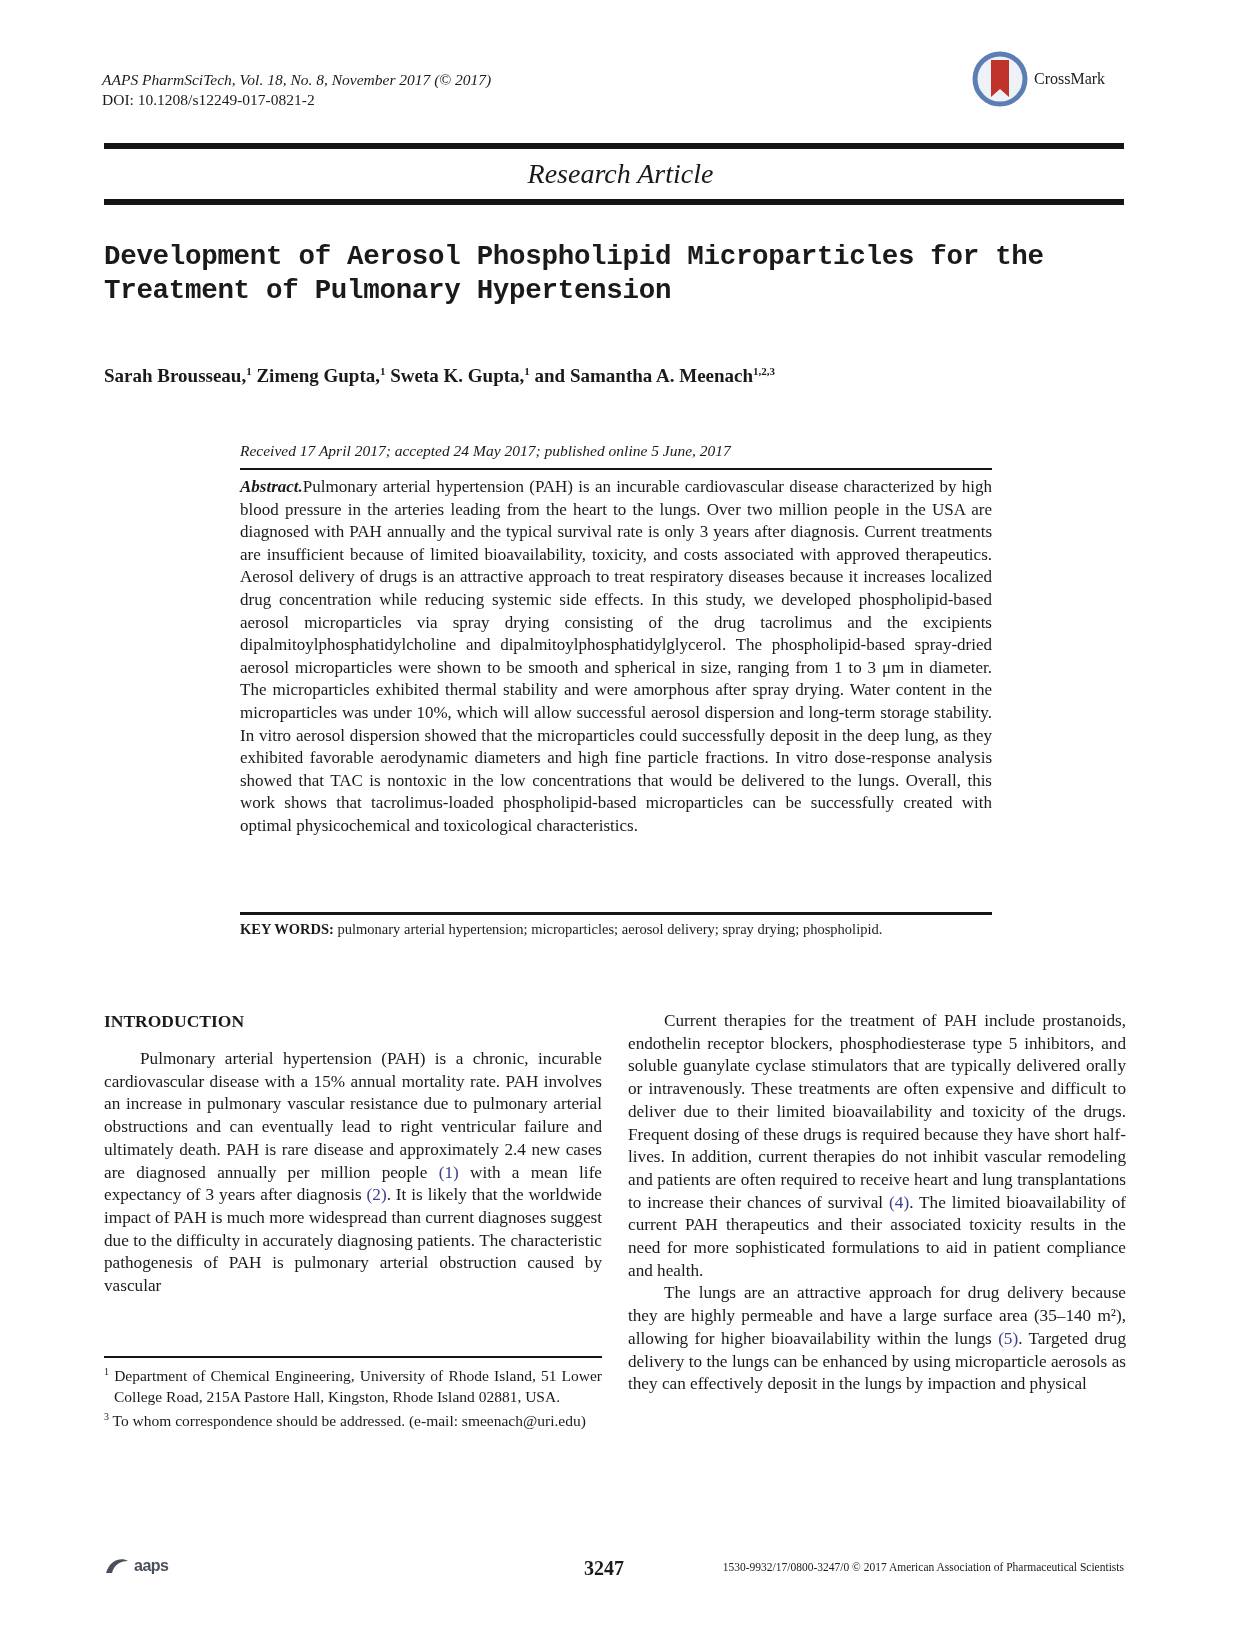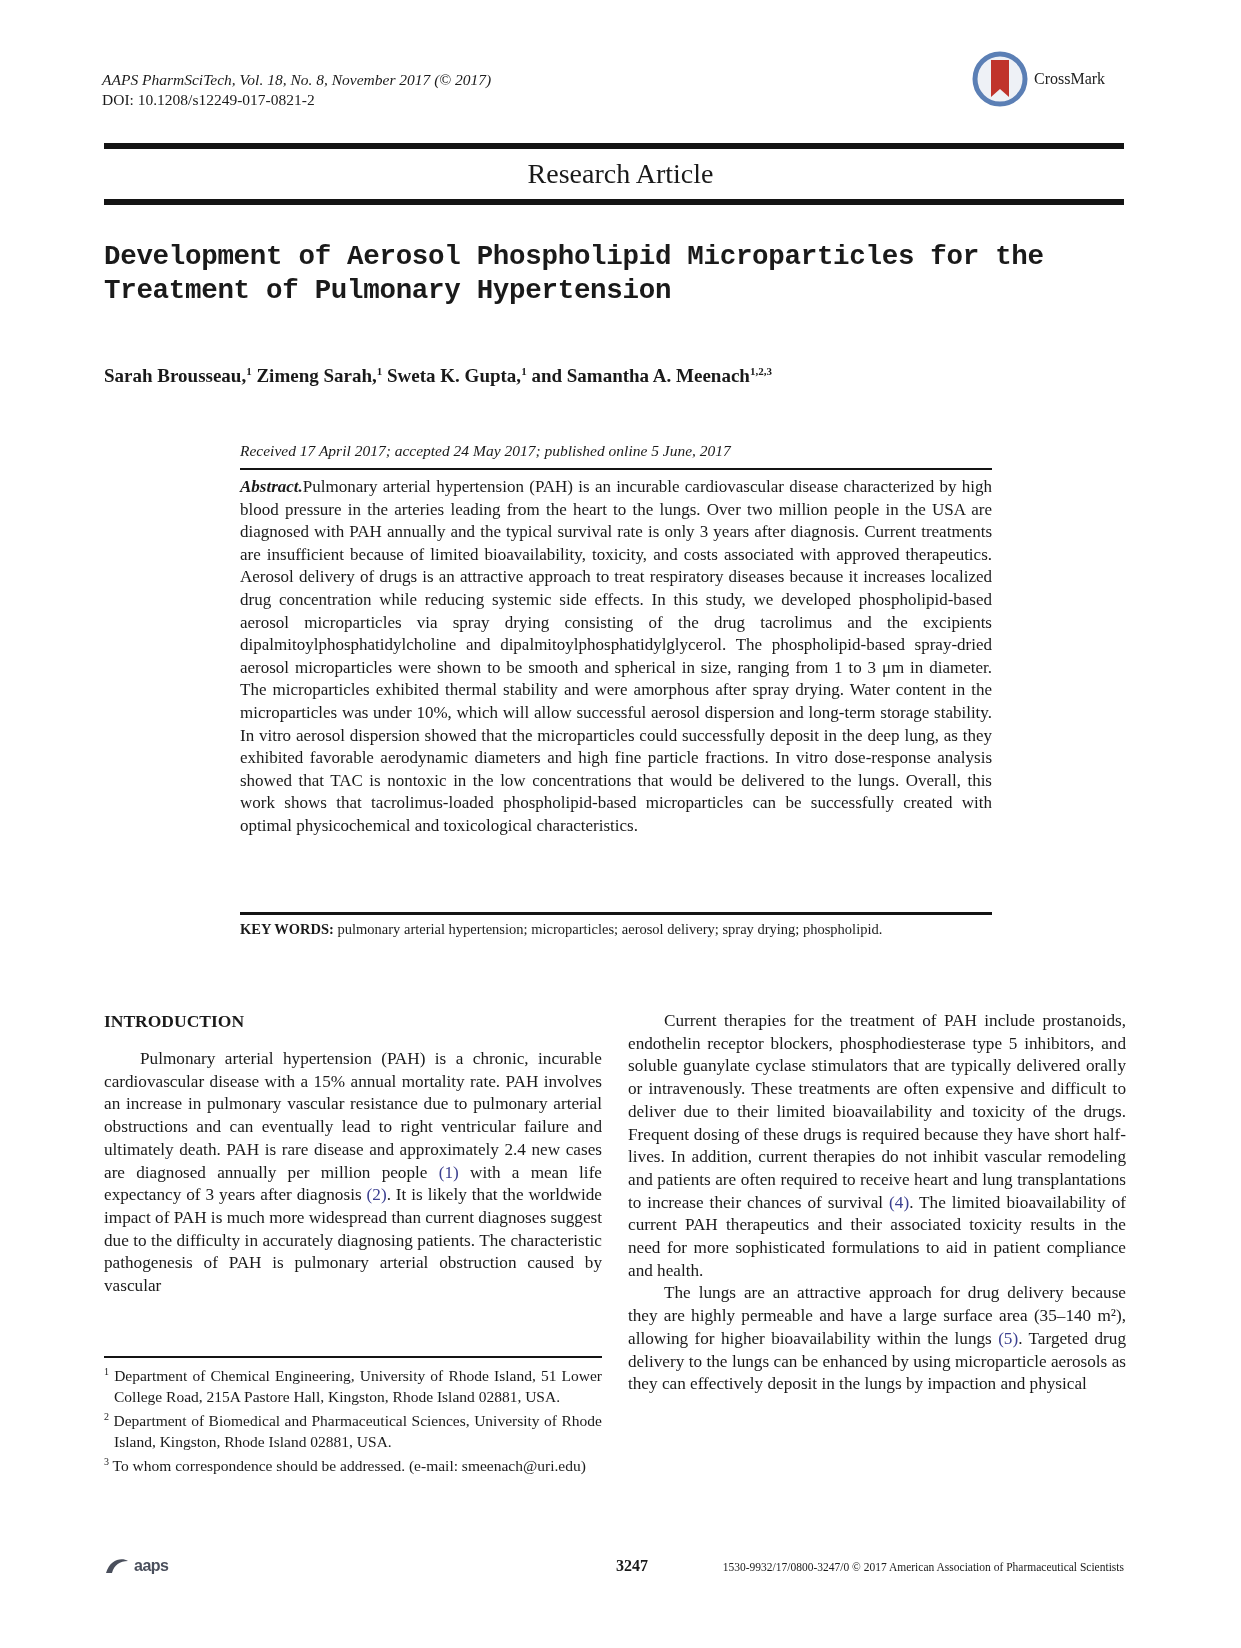--- a/index.html
+++ b/index.html
@@ -5,21 +5,21 @@
     html, body { margin: 0; padding: 0; background: #ffffff; }
     body { width: 1241px; height: 1648px; position: relative; overflow: hidden;
            font-family: "Liberation Serif", "DejaVu Serif", serif; color: #1a1a1a; }
     .abs { position: absolute; }
     .journal-line { left: 102px; top: 70px; font-size: 15.5px; font-style: italic; line-height: 19px; }
     .doi-line { left: 102px; top: 90px; font-size: 15.5px; line-height: 19px; }
     .crossmark { left: 972px; top: 48px; width: 160px; height: 62px; display: flex; align-items: center; }
     .crossmark-text { font-size: 16px; margin-left: 6px; color: #222; }
     .rule-thick { left: 104px; width: 1020px; height: 6px; background: #141414; }
     .article-type { left: 0; width: 1241px; top: 158px; text-align: center;
-                    font-size: 28px; }
+                    font-size: 28px; font-style: italic; }
     .title { left: 104px; top: 240px; width: 960px; font-family: Liberation Mono, monospace;
              font-weight: bold; font-size: 27.5px; line-height: 34px; letter-spacing: -0.3px; }
     .authors { left: 104px; top: 365px; font-weight: bold; font-size: 19px; }
     .authors sup { font-size: 11px; }
     .received { left: 240px; top: 442px; font-size: 15.5px; font-style: italic; }
     .rule-thin { left: 240px; width: 752px; height: 2px; background: #141414; }
     .abstract { left: 240px; top: 476px; width: 752px; font-size: 17px; line-height: 22.6px;
                 text-align: justify; }
     .abstract-label { font-weight: bold; font-style: italic; }
     .keywords { left: 240px; top: 920px; width: 752px; font-size: 14.5px; line-height: 18.5px; text-align: justify; }
@@ -32,21 +32,21 @@
     .para.noindent { text-indent: 0; }
     .ref { color: #3b3f8f; }
     .footnote-rule { left: 104px; top: 1356px; width: 498px; height: 2px; background: #141414; }
     .footnotes { left: 104px; top: 1362px; width: 498px; font-size: 15.5px; line-height: 20.5px; text-align: justify; }
     .footnote { margin: 0; padding-left: 10px; text-indent: -10px; }
     .footnote sup { font-size: 10px; }
     .footer { left: 104px; top: 1555px; width: 1020px; height: 30px; }
     .aaps-logo { position: absolute; left: 0; top: 0; display: flex; align-items: center; }
     .aaps-text { font-family: "Liberation Sans", sans-serif; font-weight: bold; font-size: 16px;
                  color: #4a4f5c; letter-spacing: -0.5px; margin-left: 4px; }
-    .page-number { position: absolute; left: 512px; top: 2px; font-weight: bold; font-size: 16px; }
+    .page-number { position: absolute; left: 480px; top: 2px; font-weight: bold; font-size: 20px; }
     .copyright-line { position: absolute; right: 0; top: 6px; font-size: 11.5px; }
   </style>
 </head>
 <body>
 
 <div class="abs journal-line">AAPS PharmSciTech, Vol. 18, No. 8, November 2017 (© 2017)</div>
 <div class="abs doi-line">DOI: 10.1208/s12249-017-0821-2</div>
 
 <div class="abs crossmark">
   <svg width="56" height="56" viewBox="0 0 56 56">
@@ -55,21 +55,21 @@
   </svg>
   <span class="crossmark-text">CrossMark</span>
 </div>
 
 <div class="abs rule-thick" style="top:143px;"></div>
 <div class="abs article-type">Research Article</div>
 <div class="abs rule-thick" style="top:199px;"></div>
 
 <h1 class="abs title" style="margin:0;">Development of Aerosol Phospholipid Microparticles for the Treatment of Pulmonary Hypertension</h1>
 
-<div class="abs authors" id="authors"><span>Sarah Brousseau,</span><sup>1</sup><span> Zimeng Sarah,</span><sup>1</sup><span> Sweta K. Gupta,</span><sup>1</sup><span> and Samantha A. Meenach</span><sup>1,2,3</sup></div>
+<div class="abs authors" id="authors"><span>Sarah Brousseau,</span><sup>1</sup><span> Zimeng Gupta,</span><sup>1</sup><span> Sweta K. Gupta,</span><sup>1</sup><span> and Samantha A. Meenach</span><sup>1,2,3</sup></div>
 
 <div class="abs received">Received 17 April 2017; accepted 24 May 2017; published online 5 June, 2017</div>
 <div class="abs rule-thin" style="top:468px;"></div>
 
 <div class="abs abstract">
   <span class="abstract-label">Abstract.</span><span>Pulmonary arterial hypertension (PAH) is an incurable cardiovascular disease characterized by high blood pressure in the arteries leading from the heart to the lungs. Over two million people in the USA are diagnosed with PAH annually and the typical survival rate is only 3 years after diagnosis. Current treatments are insufficient because of limited bioavailability, toxicity, and costs associated with approved therapeutics. Aerosol delivery of drugs is an attractive approach to treat respiratory diseases because it increases localized drug concentration while reducing systemic side effects. In this study, we developed phospholipid-based aerosol microparticles via spray drying consisting of the drug tacrolimus and the excipients dipalmitoylphosphatidylcholine and dipalmitoylphosphatidylglycerol. The phospholipid-based spray-dried aerosol microparticles were shown to be smooth and spherical in size, ranging from 1 to 3 μm in diameter. The microparticles exhibited thermal stability and were amorphous after spray drying. Water content in the microparticles was under 10%, which will allow successful aerosol dispersion and long-term storage stability. In vitro aerosol dispersion showed that the microparticles could successfully deposit in the deep lung, as they exhibited favorable aerodynamic diameters and high fine particle fractions. In vitro dose-response analysis showed that TAC is nontoxic in the low concentrations that would be delivered to the lungs. Overall, this work shows that tacrolimus-loaded phospholipid-based microparticles can be successfully created with optimal physicochemical and toxicological characteristics.</span>
 </div>
 
 <div class="abs rule-thin" style="top:912px; height:3px;"></div>
 
@@ -84,21 +84,20 @@
 </div>
 
 <div class="abs col col-right" id="right-col">
     <p class="para"><span>Current therapies for the treatment of PAH include prostanoids, endothelin receptor blockers, phosphodiesterase type 5 inhibitors, and soluble guanylate cyclase stimulators that are typically delivered orally or intravenously. These treatments are often expensive and difficult to deliver due to their limited bioavailability and toxicity of the drugs. Frequent dosing of these drugs is required because they have short half-lives. In addition, current therapies do not inhibit vascular remodeling and patients are often required to receive heart and lung transplantations to increase their chances of survival </span><span class="ref" style="color: rgb(59, 63, 143);">(4)</span><span>. The limited bioavailability of current PAH therapeutics and their associated toxicity results in the need for more sophisticated formulations to aid in patient compliance and health.</span></p>
     <p class="para"><span>The lungs are an attractive approach for drug delivery because they are highly permeable and have a large surface area (35–140 m²), allowing for higher bioavailability within the lungs </span><span class="ref" style="color: rgb(59, 63, 143);">(5)</span><span>. Targeted drug delivery to the lungs can be enhanced by using microparticle aerosols as they can effectively deposit in the lungs by impaction and physical</span></p>
   </div>
 
 <div class="abs footnote-rule"></div>
 <div class="abs footnotes" id="footnotes">
     <p class="footnote"><sup>1</sup><span> Department of Chemical Engineering, University of Rhode Island, 51 Lower College Road, 215A Pastore Hall, Kingston, Rhode Island 02881, USA.</span></p>
-    <p class="footnote"><sup>2</sup><span> Department of Biomedical and Pharmaceutical Sciences, University of Rhode Island, Kingston, Rhode Island 02881, USA.</span></p>
     <p class="footnote"><sup>3</sup><span> To whom correspondence should be addressed. (e-mail: smeenach@uri.edu)</span></p>
   </div>
 
 <div class="abs footer">
   <div class="aaps-logo">
     <svg width="26" height="22" viewBox="0 0 26 22">
       <path d="M2 18 C6 4, 18 2, 24 6 C16 6, 10 10, 8 18 Z" fill="#4a4f5c"></path>
     </svg>
     <span class="aaps-text">aaps</span>
   </div>

